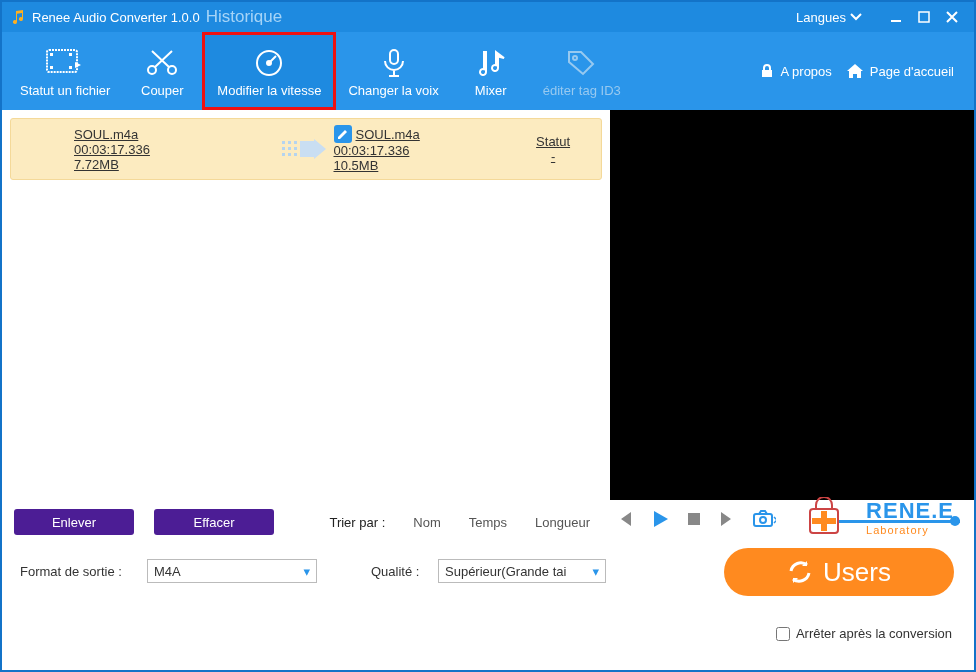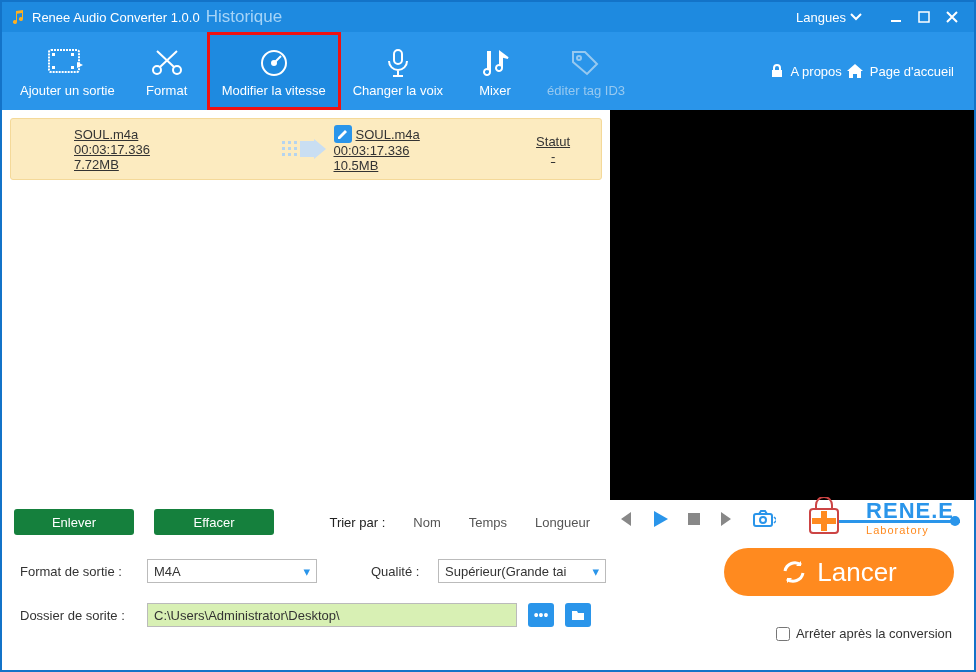--- a/index.html
+++ b/index.html
@@ -14,38 +14,38 @@
   .titlebar .lang { display: flex; align-items: center; gap: 4px; cursor: pointer; margin-right: 20px; }
   .titlebar .winbtn { width: 28px; height: 28px; display: flex; align-items: center; justify-content: center; cursor: pointer; }
   .titlebar .winbtn svg { stroke: #fff; fill: none; }
 
   
   .toolbar { height: 78px; background: #2a95ea; display: flex; align-items: stretch; padding: 0 6px; color: #fff; position: relative; }
   .toolbar .tbtn { display: flex; flex-direction: column; align-items: center; justify-content: center; padding: 4px 12px; font-size: 13px; cursor: pointer; gap: 2px; min-width: 80px; }
   .toolbar .tbtn .ticon { height: 36px; display: flex; align-items: center; justify-content: center; }
   .toolbar .tbtn.selected { background: #1e8ae0; border: 3px solid #e11; }
   .toolbar .tbtn.disabled { color: #97c9f0; }
-  .toolbar .right { margin-left: auto; display: flex; align-items: center; gap: 4px; padding-right: 14px; }
+  .toolbar .right { margin-left: auto; display: flex; align-items: center; gap: 14px; padding-right: 14px; }
   .toolbar .rlink { display: flex; align-items: center; gap: 6px; font-size: 13px; cursor: pointer; }
 
   
   .main { display: flex; height: 390px; }
   .filelist { flex: 1; background: #fff; overflow: hidden; }
   .row { display: flex; align-items: center; background: #fcebc0; border: 1px solid #f4d999; border-radius: 3px; margin: 8px 8px 0 8px; padding: 6px 8px; font-size: 13px; color: #333; text-decoration: underline; }
   .row .col-a { width: 200px; margin-left: 55px; }
   .row .arrow { width: 60px; display: flex; justify-content: center; }
   .row .col-b { width: 180px; }
   .row .col-c { width: 80px; text-align: center; }
   .row .fname { display: flex; align-items: center; gap: 4px; }
   .row .edit-badge { width: 18px; height: 18px; background: #2a95ea; border-radius: 3px; display: inline-flex; align-items: center; justify-content: center; }
   .preview { width: 364px; background: #000; }
 
   
   .controls { height: 44px; display: flex; align-items: center; padding: 0 12px; gap: 20px; font-size: 13px; color: #333; }
-  .controls .btn-blue { background: #15803d; color: #fff; border: none; width: 120px; height: 26px; border-radius: 3px; font-size: 13px; cursor: pointer; }
+  .controls .btn-blue { background: #4c1d95; color: #fff; border: none; width: 120px; height: 26px; border-radius: 3px; font-size: 13px; cursor: pointer; }
   .controls .sort { margin-left: auto; display: flex; gap: 28px; align-items: center; }
   .controls .sort-label { color: #222; }
   .controls .sort-opt { color: #555; cursor: pointer; }
   .play-icons { display: flex; gap: 16px; align-items: center; }
   .play-icons .pi { cursor: pointer; }
   .vol { margin-left: 18px; display: flex; align-items: center; gap: 6px; flex: 1; }
   .vol .track { flex: 1; height: 3px; background: #2a95ea; position: relative; }
   .vol .track::after { content:''; position:absolute; right:0; top:-4px; width:10px; height:10px; border-radius:50%; background:#2a95ea; }
 
   
@@ -107,31 +107,31 @@
     <div class="ticon">
       <svg width="40" height="30" viewBox="0 0 40 30">
           <rect x="2" y="2" width="30" height="22" rx="2" fill="none" stroke="#fff" stroke-width="2" stroke-dasharray="2 1"></rect>
           <rect x="5" y="5" width="3" height="3" fill="#fff"></rect>
           <rect x="5" y="18" width="3" height="3" fill="#fff"></rect>
           <rect x="24" y="5" width="3" height="3" fill="#fff"></rect>
           <rect x="24" y="18" width="3" height="3" fill="#fff"></rect>
           <path d="M30 20l6-3-6-3z" fill="#fff"></path>
         </svg>
     </div>
-    <span>Ajouter un sortie</span>
+    <span>Statut un fichier</span>
   </div>
   <div class="tbtn">
     <div class="ticon">
       <svg width="34" height="30" viewBox="0 0 34 30" fill="none" stroke="#fff" stroke-width="2">
           <circle cx="7" cy="22" r="4"></circle>
           <circle cx="27" cy="22" r="4"></circle>
           <path d="M10 19L27 3M24 19L7 3"></path>
         </svg>
     </div>
-    <span>Format</span>
+    <span>Couper</span>
   </div>
   <div class="tbtn selected">
     <div class="ticon">
       <svg width="34" height="30" viewBox="0 0 34 30" fill="none" stroke="#fff" stroke-width="2">
           <circle cx="17" cy="15" r="12"></circle>
           <path d="M17 15L24 8"></path>
           <circle cx="17" cy="15" r="2" fill="#fff"></circle>
         </svg>
     </div>
     <span>Modifier la vitesse</span>
@@ -288,38 +288,26 @@
       <span>M4A</span>
       <span class="arrow-down">▾</span>
     </div>
     <div style="width:40px;"></div>
     <label style="width:60px;">Qualité :</label>
     <div class="combo quality">
       <span>Supérieur(Grande tai</span>
       <span class="arrow-down">▾</span>
     </div>
   </div>
-  <div class="form-row" style="margin-top:10px;">
-    <label>Dossier de sorite :</label>
-    <div class="combo path">
-      <span>C:\Users\Administrator\Desktop\</span>
-    </div>
-    <span class="iconbtn">•••</span>
-    <span class="iconbtn">
-        <svg width="14" height="12" fill="#fff">
-          <path d="M1 2h5l1 2h6v7H1z"></path>
-        </svg>
-      </span>
-  </div>
 
   <button class="launch">
     <svg width="26" height="26" fill="none" stroke="#fff" stroke-width="3">
         <path d="M20 6a10 10 0 00-16 6M6 20a10 10 0 0016-6"></path>
         <path d="M20 2v5h-5M6 24v-5h5" fill="#fff" stroke="none"></path>
       </svg>
-    <span>Lancer</span>
+    <span>Users</span>
   </button>
 
   <div class="checkrow">
     <input type="checkbox" style="">
     <span>Arrêter après la conversion</span>
   </div>
 </div>
 
 </body></html>

